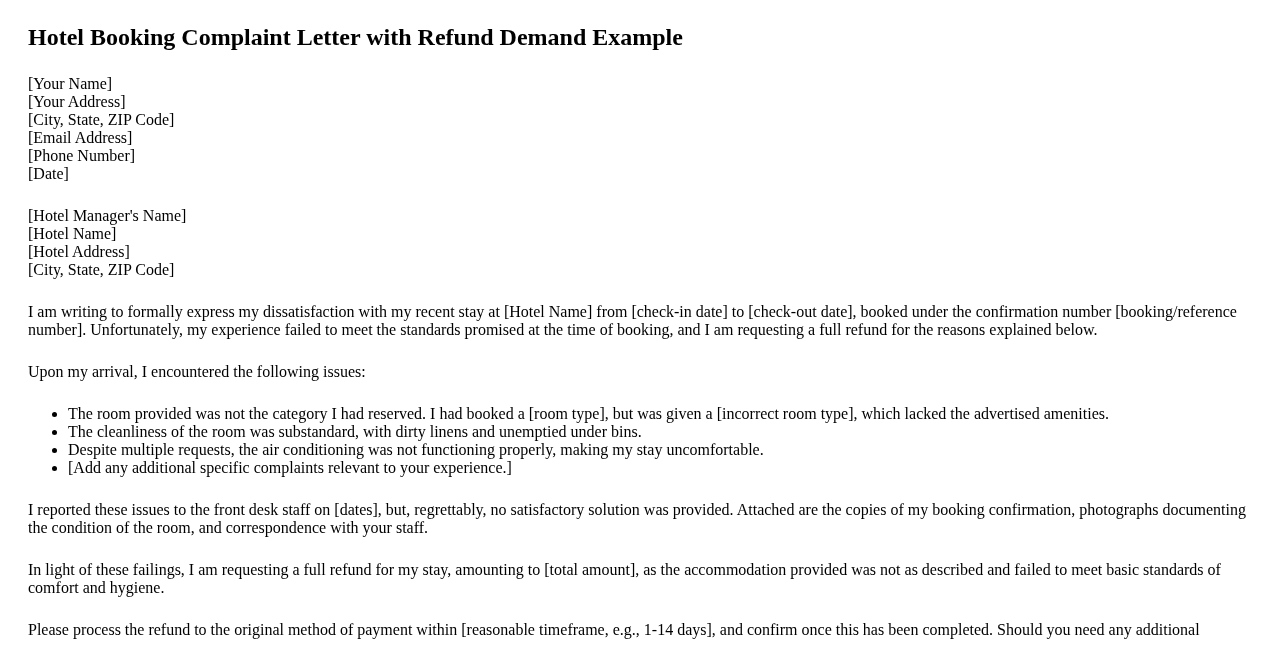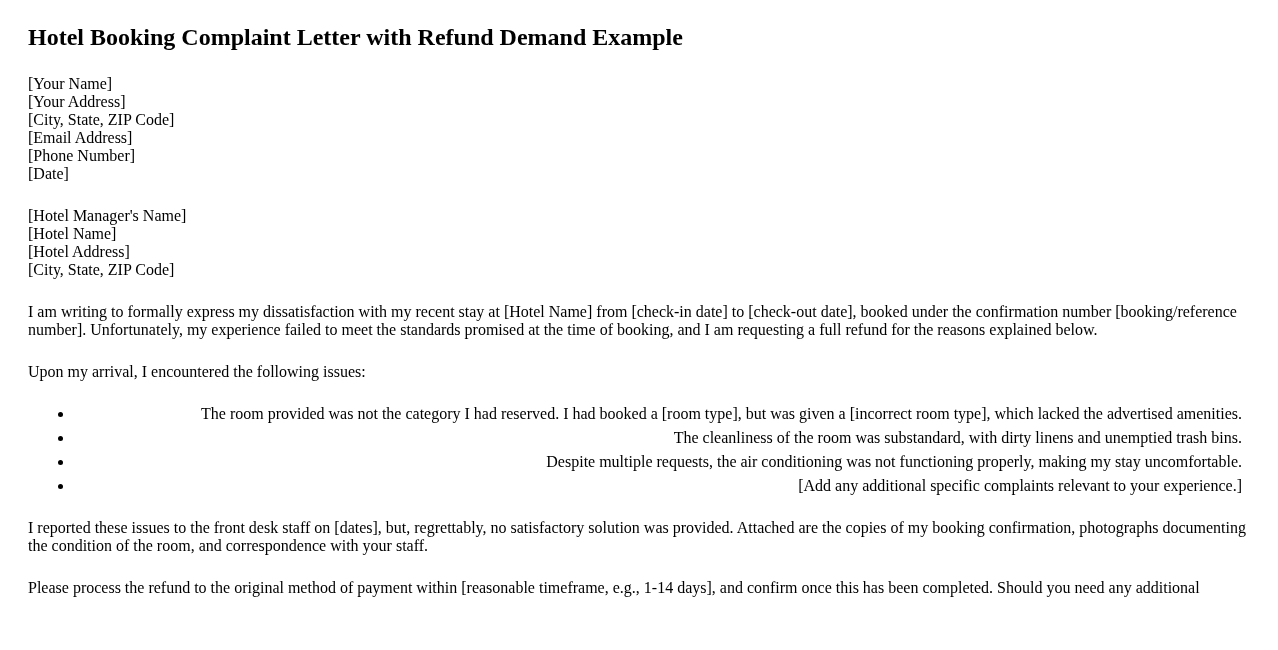--- a/index.html
+++ b/index.html
@@ -10,21 +10,21 @@
   body {
     width: 1278px;
     height: 650px;
     overflow: hidden;
     color: #000000;
     font-family: "Liberation Serif", "DejaVu Serif", serif;
     font-size: 16px;
     line-height: normal;
   }
   .page {
-    padding: 0 30px 0 28px;
+    padding: 0 18px 0 28px;
     box-sizing: border-box;
     width: 1278px;
   }
   h1.doc-title {
     font-size: 24px;
     font-weight: bold;
     margin: 24px 0 20px 0;
     line-height: normal;
   }
   p {
@@ -32,22 +32,21 @@
   }
   p.address-block {
     white-space: pre-line; 
   }
   ul.issues-list {
     margin: 16px 0;
     padding-left: 40px;
     list-style-type: disc;
   }
   ul.issues-list li {
-    margin: 6px;
-    text-align: right;
+    margin: 0;
   }
 </style>
 </head>
 <body>
 
 <div class="page">
 
   <h1 class="doc-title">Hotel Booking Complaint Letter with Refund Demand Example</h1>
 
   <p class="address-block">[Your Name]
@@ -63,23 +62,24 @@
 [City, State, ZIP Code]</p>
 
 
 
   <p>I am writing to formally express my dissatisfaction with my recent stay at [Hotel Name] from [check-in date] to [check-out date], booked under the confirmation number [booking/reference number]. Unfortunately, my experience failed to meet the standards promised at the time of booking, and I am requesting a full refund for the reasons explained below.</p>
 
   <p>Upon my arrival, I encountered the following issues:</p>
 
   <ul class="issues-list">
     <li>The room provided was not the category I had reserved. I had booked a [room type], but was given a [incorrect room type], which lacked the advertised amenities.</li>
-    <li>The cleanliness of the room was substandard, with dirty linens and unemptied trash bins.</li>
+    <li>The cleanliness of the room was substandard, with dirty linens and unemptied under bins.</li>
     <li>Despite multiple requests, the air conditioning was not functioning properly, making my stay uncomfortable.</li>
     <li>[Add any additional specific complaints relevant to your experience.]</li>
   </ul>
 
   <p>I reported these issues to the front desk staff on [dates], but, regrettably, no satisfactory solution was provided. Attached are the copies of my booking confirmation, photographs documenting the condition of the room, and correspondence with your staff.</p>
 
+  <p>In light of these failings, I am requesting a full refund for my stay, amounting to [total amount], as the accommodation provided was not as described and failed to meet basic standards of comfort and hygiene.</p>
 
   <p>Please process the refund to the original method of payment within [reasonable timeframe, e.g., 1-14 days], and confirm once this has been completed. Should you need any additional</p>
 
 </div>
 
 </body></html>

